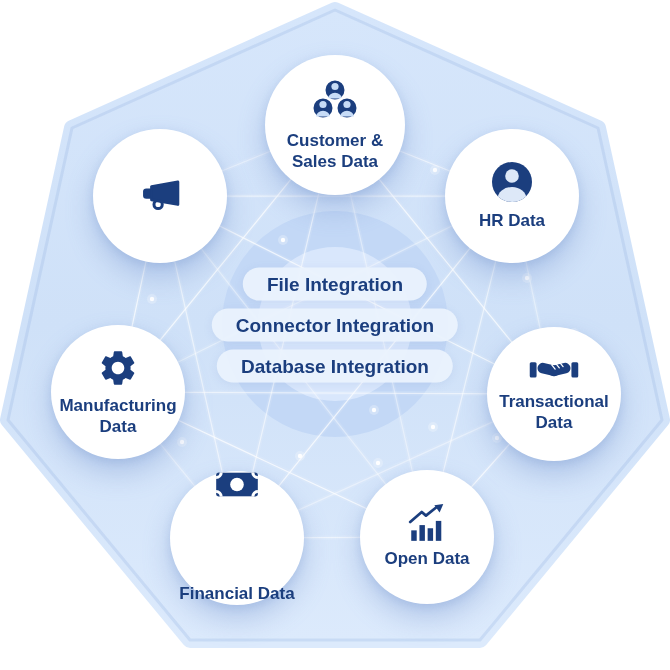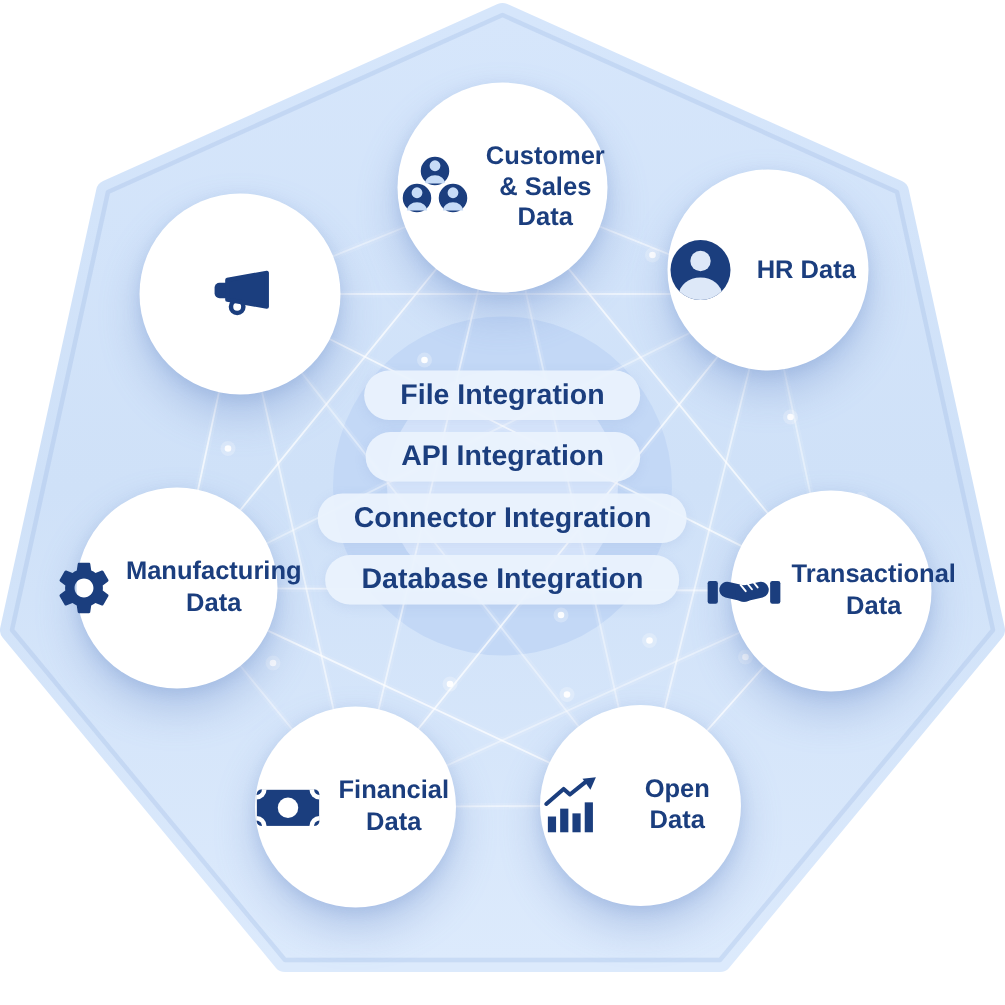--- a/index.html
+++ b/index.html
@@ -5,21 +5,21 @@
   :root{ --navy:#1b3e7e; }
   html,body{margin:0;padding:0;background:#ffffff;}
   .stage{
     position:relative;width:670px;height:670px;overflow:hidden;
     font-family:"Liberation Sans","DejaVu Sans",sans-serif;
   }
   svg.bg{position:absolute;left:0;top:0;z-index:0;}
   .node{
     position:absolute;transform:translate(-50%,-50%);
     background:#ffffff;border-radius:50%;z-index:2;
-    display:flex;flex-direction:row;align-items:center;justify-content:center;gap:7px;
+    display:flex;flex-direction:column;align-items:center;justify-content:center;gap:7px;
     box-shadow:0 14px 28px rgba(96,132,196,.33),0 3px 9px rgba(96,132,196,.18);
   }
   .node .icon{display:flex;align-items:center;justify-content:center;}
   .node .label{
     width:118px;text-align:center;font-weight:700;font-size:17px;line-height:1.22;
     color:var(--navy);
   }
   .pills{
     position:absolute;left:335px;top:325px;transform:translate(-50%,-50%);
     display:flex;flex-direction:column;align-items:center;gap:8px;z-index:2;
@@ -148,21 +148,21 @@
             <circle r="10.5" fill="var(--navy)" stroke="#fff" stroke-width="2"></circle>
             <circle cy="-3.5" r="3.6" fill="#c7dcf7"></circle>
             <path d="M-6.8,8.4 a6.8,5.6 0 0 1 13.6,0 z" fill="#c7dcf7"></path>
           </g>
         </g>
       </svg>
     </span>
     <div class="label">Customer &amp; Sales Data</div>
   </div>
 
-  <div class="node" style="left:512px;top:180px;width:134px;height:134px;">
+  <div class="node" style="left:512px;top:196px;width:134px;height:134px;">
     <span class="icon">
       <svg width="44" height="44" viewBox="0 0 44 44">
         <circle cx="22" cy="22" r="20" fill="var(--navy)"></circle>
         <g clip-path="url(#hrclip)">
           <circle cx="22" cy="16" r="6.8" fill="#dde8f8"></circle>
           <ellipse cx="22" cy="39" rx="14.5" ry="12" fill="#dde8f8"></ellipse>
         </g>
       </svg>
     </span>
     <div class="label">HR Data</div>
@@ -235,18 +235,17 @@
       <svg width="44" height="32" viewBox="0 0 46 34">
         <circle cx="21" cy="26" r="4.4" fill="none" stroke="var(--navy)" stroke-width="3.2"></circle>
         <rect x="5" y="9" width="11" height="11" rx="3.5" fill="var(--navy)"></rect>
         <polygon points="42,2 42,26 14,21 14,7" fill="var(--navy)" stroke="var(--navy)" stroke-width="3" stroke-linejoin="round"></polygon>
       </svg>
     </span>
   </div>
 
   <div class="pills">
     <div class="pill">File Integration</div>
-    <div class="pill">API Integration</div>
     <div class="pill">Connector Integration</div>
     <div class="pill">Database Integration</div>
   </div>
 
 </div>
 
 </body></html>

